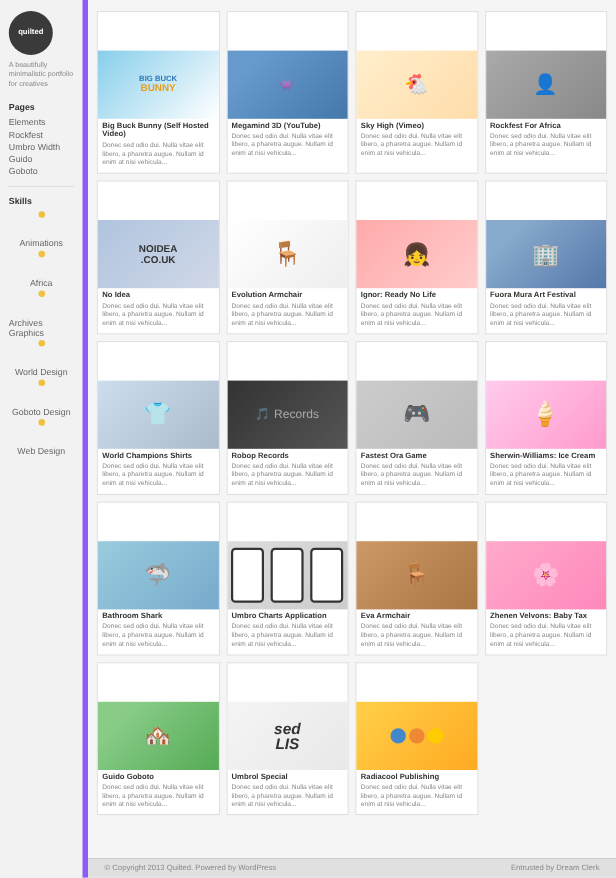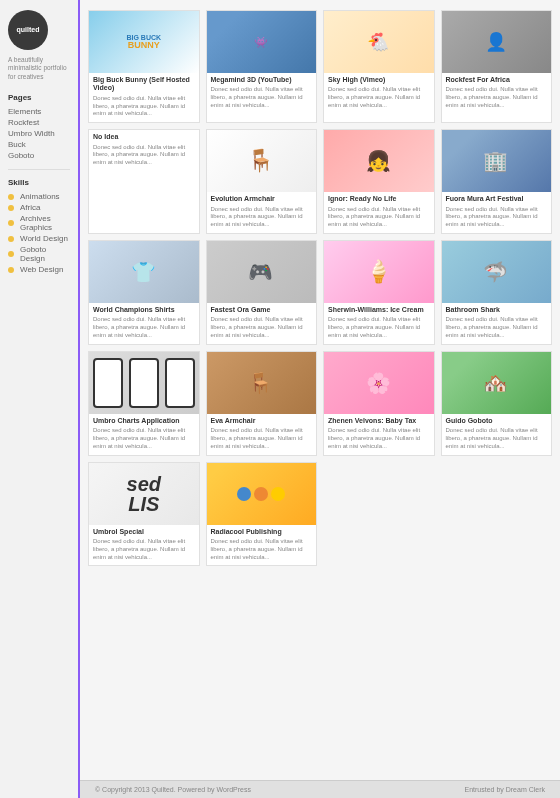--- a/index.html
+++ b/index.html
@@ -13,21 +13,21 @@
     }
     #wrapper {
       display: flex;
       width: 560px;
     }
     
     #sidebar {
       width: 80px;
       min-height: 798px;
       background: #f2f2f2;
-      border-right: 2px solid #8b5cf6;
+      border-right: 5px solid #8b5cf6;
       padding: 10px 8px;
       flex-shrink: 0;
     }
     .logo-box {
       background: #3a3a3a;
       border-radius: 50%;
       width: 40px;
       height: 40px;
       display: flex;
       align-items: center;
@@ -65,21 +65,22 @@
       border-top: 1px solid #ddd;
       margin: 8px 0;
     }
     .skill-item {
       font-size: 8px;
       color: #666;
       padding: 1px 0;
       cursor: pointer;
       display: flex;
       align-items: center;
-      gap: 6px;
+      gap: 19px;
+      flex-direction: column;
     }
     .skill-dot {
       width: 6px;
       height: 6px;
       border-radius: 50%;
       background: #f0c040;
       flex-shrink: 0;
     }
     .skill-dot.active { background: #f0c040; }
     
@@ -100,20 +101,21 @@
     }
     .portfolio-thumb {
       width: 100%;
       height: 62px;
       overflow: hidden;
       display: flex;
       align-items: center;
       justify-content: center;
       background: #ccc;
       position: relative;
+      margin-top: 35px;
     }
     .portfolio-info {
       padding: 3px 4px 4px;
     }
     .portfolio-title {
       font-size: 7px;
       font-weight: bold;
       color: #333;
       margin-bottom: 2px;
       line-height: 1.2;
@@ -211,21 +213,21 @@
   <div id="sidebar">
     <div class="logo-box">
       <div class="logo-text">quilted</div>
     </div>
     <div class="tagline">A beautifully minimalistic portfolio for creatives</div>
 
     <div class="sidebar-section-title">Pages</div>
     <div class="sidebar-nav-item">Elements</div>
     <div class="sidebar-nav-item">Rockfest</div>
     <div class="sidebar-nav-item">Umbro Width</div>
-    <div class="sidebar-nav-item">Buck</div>
+    <div class="sidebar-nav-item">Guido</div>
     <div class="sidebar-nav-item">Goboto</div>
 
     <hr class="sidebar-divider">
 
     <div class="sidebar-section-title">Skills</div>
     <div class="skill-item">
       <div class="skill-dot active"></div>
       <span>Animations</span>
     </div>
     <div class="skill-item">
@@ -291,20 +293,23 @@
           <div class="portfolio-thumb thumb-africa">
             <div style="font-size:18px;">👤</div>
           </div>
           <div class="portfolio-info">
             <div class="portfolio-title">Rockfest For Africa</div>
             <div class="portfolio-desc">Donec sed odio dui. Nulla vitae elit libero, a pharetra augue. Nullam id enim at nisi vehicula...</div>
           </div>
         </div>
 
         <div class="portfolio-item">
+          <div class="portfolio-thumb thumb-noidea">
+            <div class="thumb-brand-text">NOIDEA<br>.CO.UK</div>
+          </div>
           <div class="portfolio-info">
             <div class="portfolio-title">No Idea</div>
             <div class="portfolio-desc">Donec sed odio dui. Nulla vitae elit libero, a pharetra augue. Nullam id enim at nisi vehicula...</div>
           </div>
         </div>
 
         <div class="portfolio-item">
           <div class="portfolio-thumb thumb-evolution">
             <div style="font-size:22px;">🪑</div>
           </div>
@@ -338,20 +343,29 @@
           <div class="portfolio-thumb thumb-champs">
             <div style="font-size:20px;">👕</div>
           </div>
           <div class="portfolio-info">
             <div class="portfolio-title">World Champions Shirts</div>
             <div class="portfolio-desc">Donec sed odio dui. Nulla vitae elit libero, a pharetra augue. Nullam id enim at nisi vehicula...</div>
           </div>
         </div>
 
 
+        <div class="portfolio-item">
+          <div class="portfolio-thumb thumb-robop">
+            <div style="font-size:11px;color:#aaa;text-align:center;">🎵 Records</div>
+          </div>
+          <div class="portfolio-info">
+            <div class="portfolio-title">Robop Records</div>
+            <div class="portfolio-desc">Donec sed odio dui. Nulla vitae elit libero, a pharetra augue. Nullam id enim at nisi vehicula...</div>
+          </div>
+        </div>
 
         <div class="portfolio-item">
           <div class="portfolio-thumb thumb-fastest">
             <div style="font-size:20px;">🎮</div>
           </div>
           <div class="portfolio-info">
             <div class="portfolio-title">Fastest Ora Game</div>
             <div class="portfolio-desc">Donec sed odio dui. Nulla vitae elit libero, a pharetra augue. Nullam id enim at nisi vehicula...</div>
           </div>
         </div>
@@ -415,21 +429,21 @@
             <div style="font-size:20px;">🏘️</div>
           </div>
           <div class="portfolio-info">
             <div class="portfolio-title">Guido Goboto</div>
             <div class="portfolio-desc">Donec sed odio dui. Nulla vitae elit libero, a pharetra augue. Nullam id enim at nisi vehicula...</div>
           </div>
         </div>
 
         <div class="portfolio-item">
           <div class="portfolio-thumb thumb-umbro2">
-            <div class="thumb-sed-lis" style="font-style:italic;font-weight:900;color:#333;font-size:20px;">sed<br>LIS</div>
+            <div class="thumb-sed-lis" style="font-style:italic;font-weight:900;color:#333;font-size:14px;">sed<br>LIS</div>
           </div>
           <div class="portfolio-info">
             <div class="portfolio-title">Umbrol Special</div>
             <div class="portfolio-desc">Donec sed odio dui. Nulla vitae elit libero, a pharetra augue. Nullam id enim at nisi vehicula...</div>
           </div>
         </div>
 
         <div class="portfolio-item">
           <div class="portfolio-thumb thumb-radical">
             <div class="circles-graphic">

